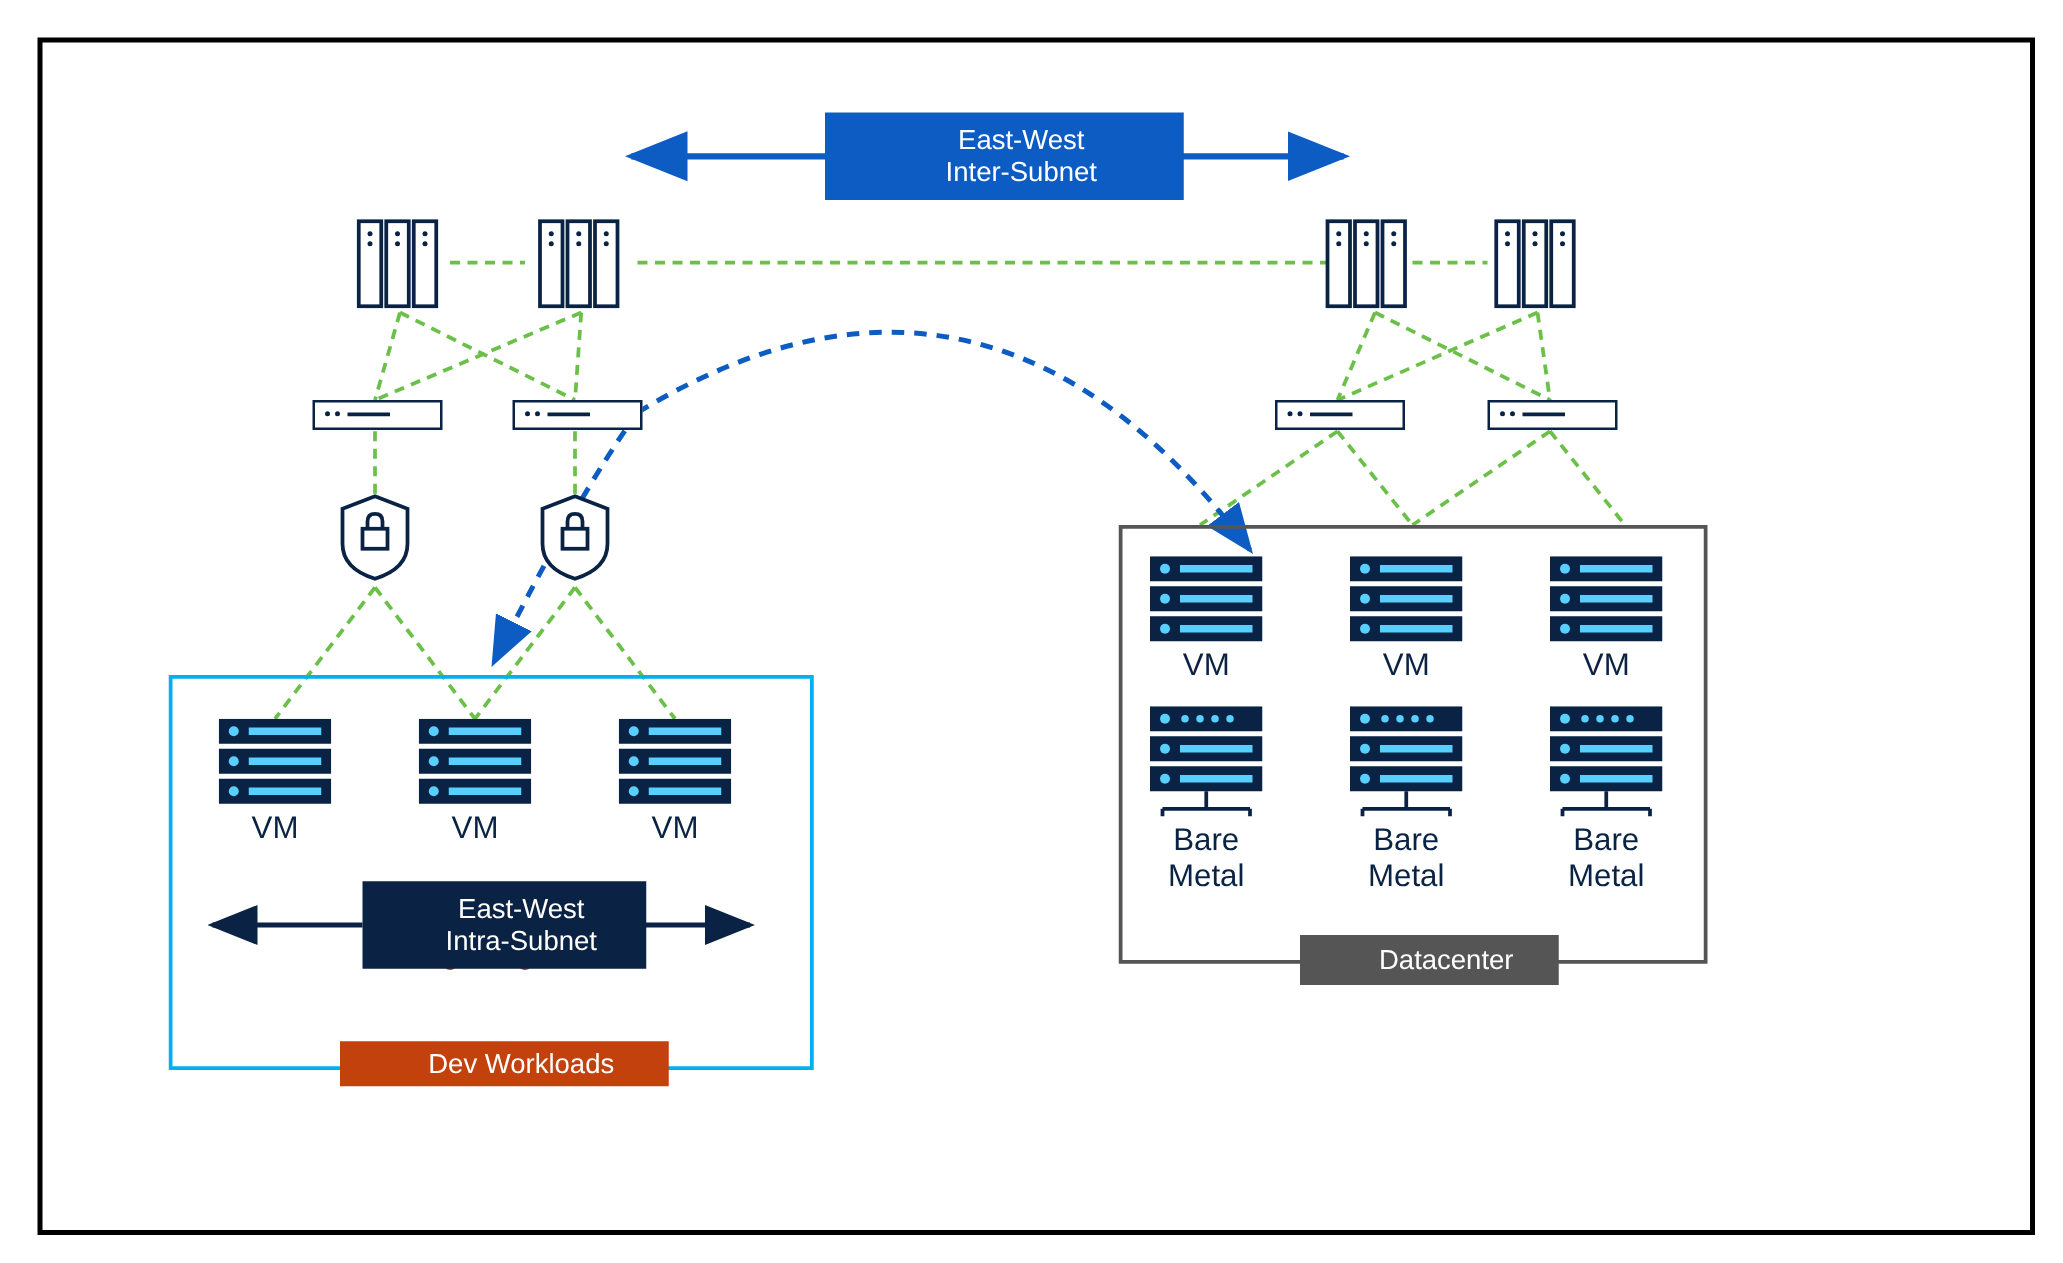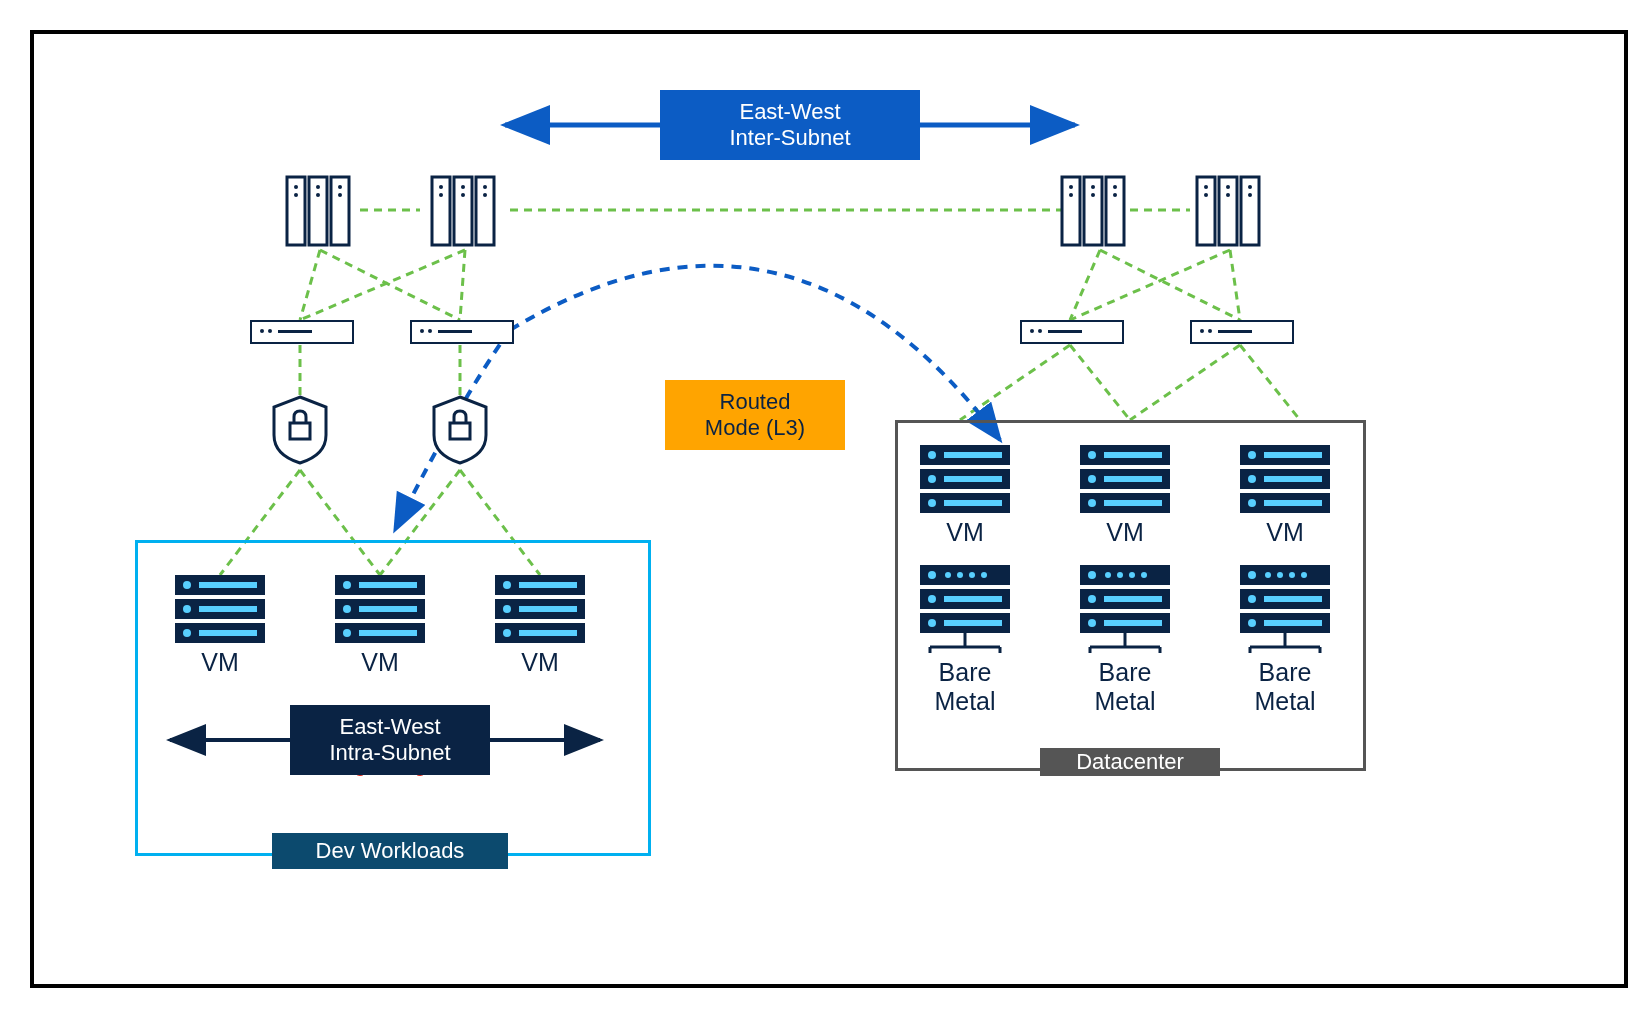--- a/index.html
+++ b/index.html
@@ -1,22 +1,22 @@
 <!DOCTYPE html>
 <html><head>
 <meta charset="utf-8">
 <style>
 body { margin: 0; padding: 0; background: white; font-family: Arial, sans-serif; }
 .canvas { position: relative; width: 1650px; height: 1010px; background: white; }
 .border-frame { position: absolute; left: 30px; top: 30px; width: 1590px; height: 950px; border: 4px solid black; }
-.label-box { position: absolute; display: flex; align-items: center; justify-content: center; text-align: center; font-size: 22px; }
+.label-box { position: absolute; display: flex; align-items: center; justify-content: center; text-align: center; font-size: 22px; padding-left: 27px; }
 .blue-box { background: #0c5cc4; color: white; }
 .orange-box { background: #ffa400; color: #0a2344; }
 .dark-box { background: #0a2344; color: white; }
-.cyan-box { background: #0c4a6e; color: white; }
+.cyan-box { background: #c2410c; color: white; }
 .gray-box { background: #555; color: white; }
 .spine-icon { position: absolute; width: 70px; height: 72px; }
 .leaf-icon { position: absolute; width: 100px; height: 20px; border: 2px solid #0a2344; background: white; }
 .leaf-icon::before { content: ''; position: absolute; left: 8px; top: 7px; width: 4px; height: 4px; border-radius: 50%; background: #0a2344; }
 .leaf-icon::after { content: ''; position: absolute; left: 16px; top: 7px; width: 4px; height: 4px; border-radius: 50%; background: #0a2344; }
 .leaf-line { position: absolute; left: 26px; top: 8px; width: 34px; height: 3px; background: #0a2344; }
 .firewall-icon { position: absolute; width: 60px; height: 70px; }
 .server-stack { position: absolute; width: 90px; height: 70px; }
 .bare-metal { position: absolute; width: 90px; height: 90px; }
 .stack-label { position: absolute; text-align: center; color: #0a2344; font-size: 25px; }
@@ -84,22 +84,20 @@
     <line x1="170" y1="740" x2="290" y2="740" stroke="#0a2344" stroke-width="4" marker-start="url(#arrowdark-start)"></line>
     <line x1="490" y1="740" x2="600" y2="740" stroke="#0a2344" stroke-width="4" marker-end="url(#arrowdark)"></line>
 
     <line x1="360" y1="715" x2="420" y2="770" stroke="#d52b1e" stroke-width="12" stroke-linecap="round"></line>
     <line x1="420" y1="715" x2="360" y2="770" stroke="#d52b1e" stroke-width="12" stroke-linecap="round"></line>
   </svg>
 
   <div class="label-box blue-box" style="left:660px; top:90px; width:260px; height:70px; white-space:pre-line;">East-West
 Inter-Subnet</div>
 
-  <div class="label-box orange-box" style="left:665px; top:380px; width:180px; height:70px; white-space:pre-line;">Routed
-Mode (L3)</div>
 
   <div class="spine-icon" style="left:285px; top:175px;">
     <svg width="70" height="72">
         <rect x="2" y="2" width="18" height="68" fill="white" stroke="#0a2344" stroke-width="3"></rect>
         <rect x="24" y="2" width="18" height="68" fill="white" stroke="#0a2344" stroke-width="3"></rect>
         <rect x="46" y="2" width="18" height="68" fill="white" stroke="#0a2344" stroke-width="3"></rect>
         <circle cx="11" cy="12" r="2" fill="#0a2344"></circle>
         <circle cx="11" cy="20" r="2" fill="#0a2344"></circle>
         <circle cx="33" cy="12" r="2" fill="#0a2344"></circle>
         <circle cx="33" cy="20" r="2" fill="#0a2344"></circle>
@@ -327,15 +325,15 @@
         <circle cx="12" cy="58" r="4" fill="#58cfff"></circle>
         <rect x="24" y="55" width="58" height="6" fill="#58cfff"></rect>
         <line x1="45" y1="68" x2="45" y2="82" stroke="#0a2344" stroke-width="3"></line>
         <line x1="10" y1="82" x2="80" y2="82" stroke="#0a2344" stroke-width="3"></line>
         <line x1="10" y1="82" x2="10" y2="88" stroke="#0a2344" stroke-width="3"></line>
         <line x1="80" y1="82" x2="80" y2="88" stroke="#0a2344" stroke-width="3"></line>
       </svg>
   </div>
   <div class="stack-label" style="left:1225px; top:658px; width:120px;">Bare Metal</div>
 
-  <div class="label-box gray-box" style="left:1040px; top:748px; width:180px; height:28px;">Datacenter</div>
+  <div class="label-box gray-box" style="left:1040px; top:748px; width:180px; height:40px;">Datacenter</div>
 
 </div>
 
 </body></html>

